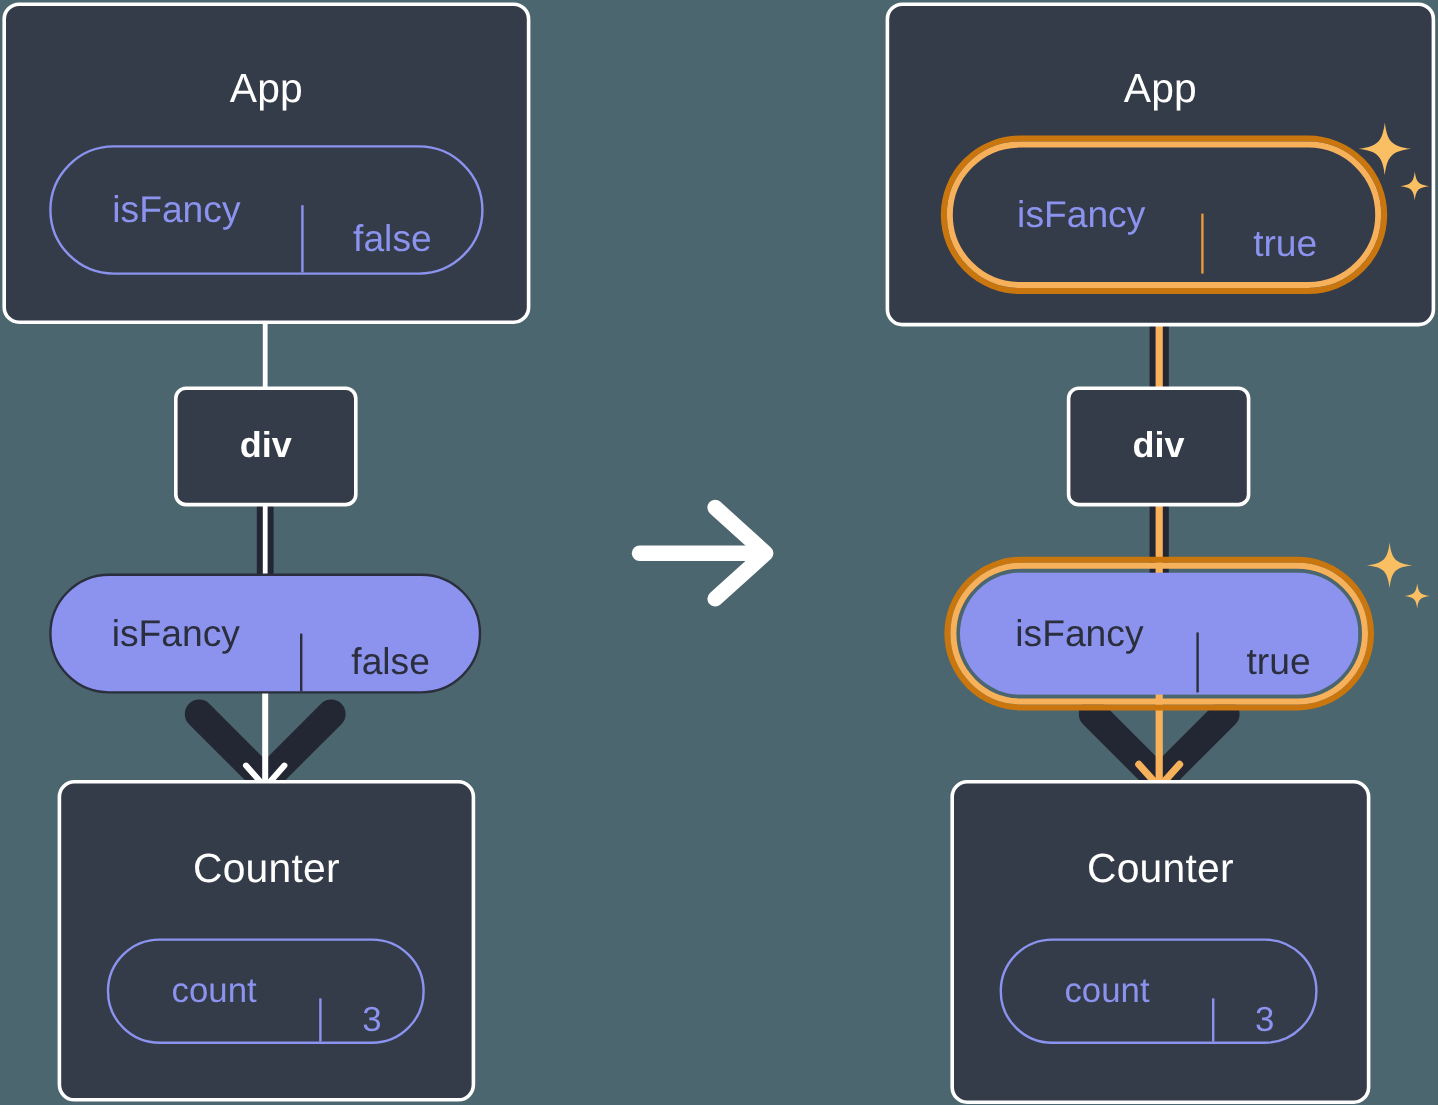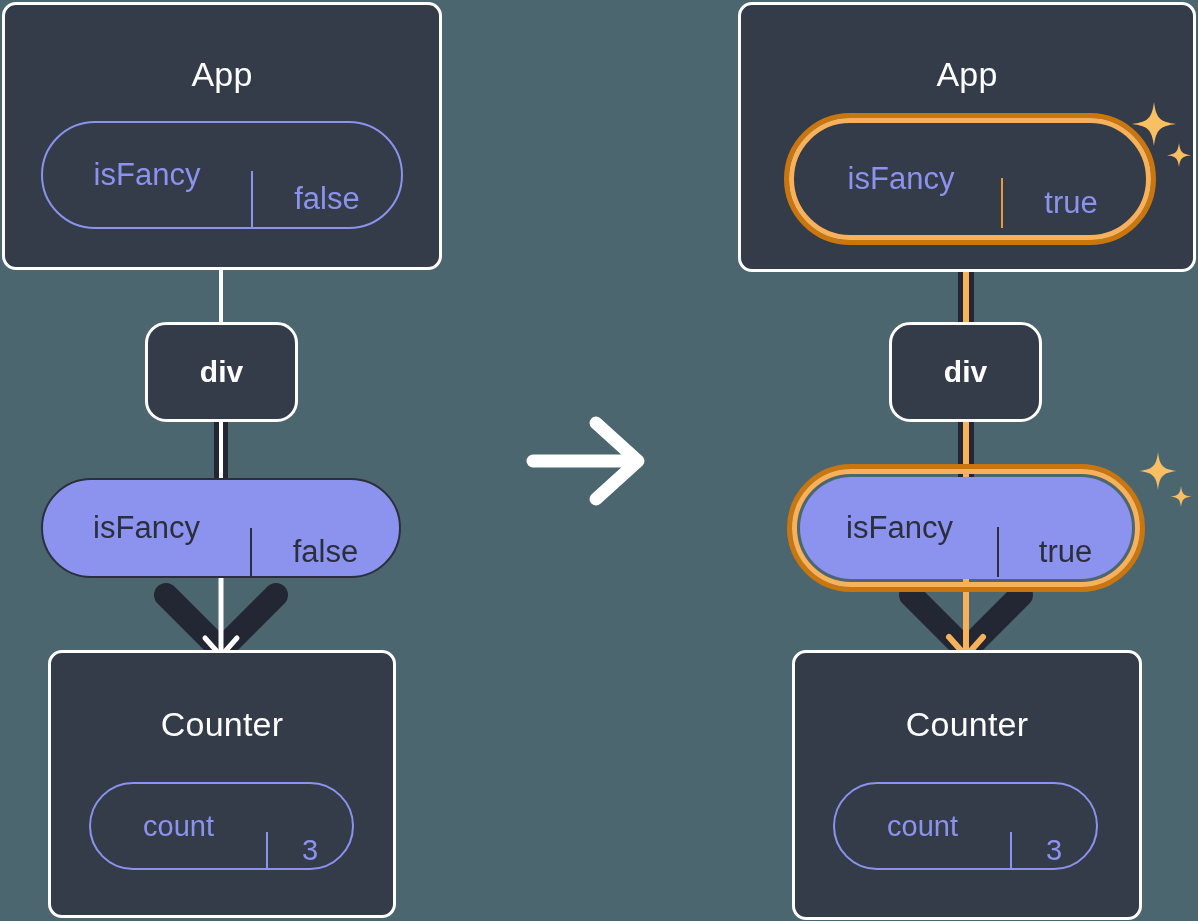--- a/index.html
+++ b/index.html
@@ -41,21 +41,21 @@
     text-align: center;
     color: #ffffff;
     font-size: 34px;
     font-weight: 400;
     letter-spacing: 0.2px;
   }
   .divbox {
     position: absolute;
     background: #343b49;
     border: 3px solid #ffffff;
-    border-radius: 21px;
+    border-radius: 10px;
     box-sizing: border-box;
     display: flex;
     align-items: center;
     justify-content: center;
   }
   .divbox-label {
     color: #ffffff;
     font-size: 30px;
     font-weight: 700;
     position: relative;

